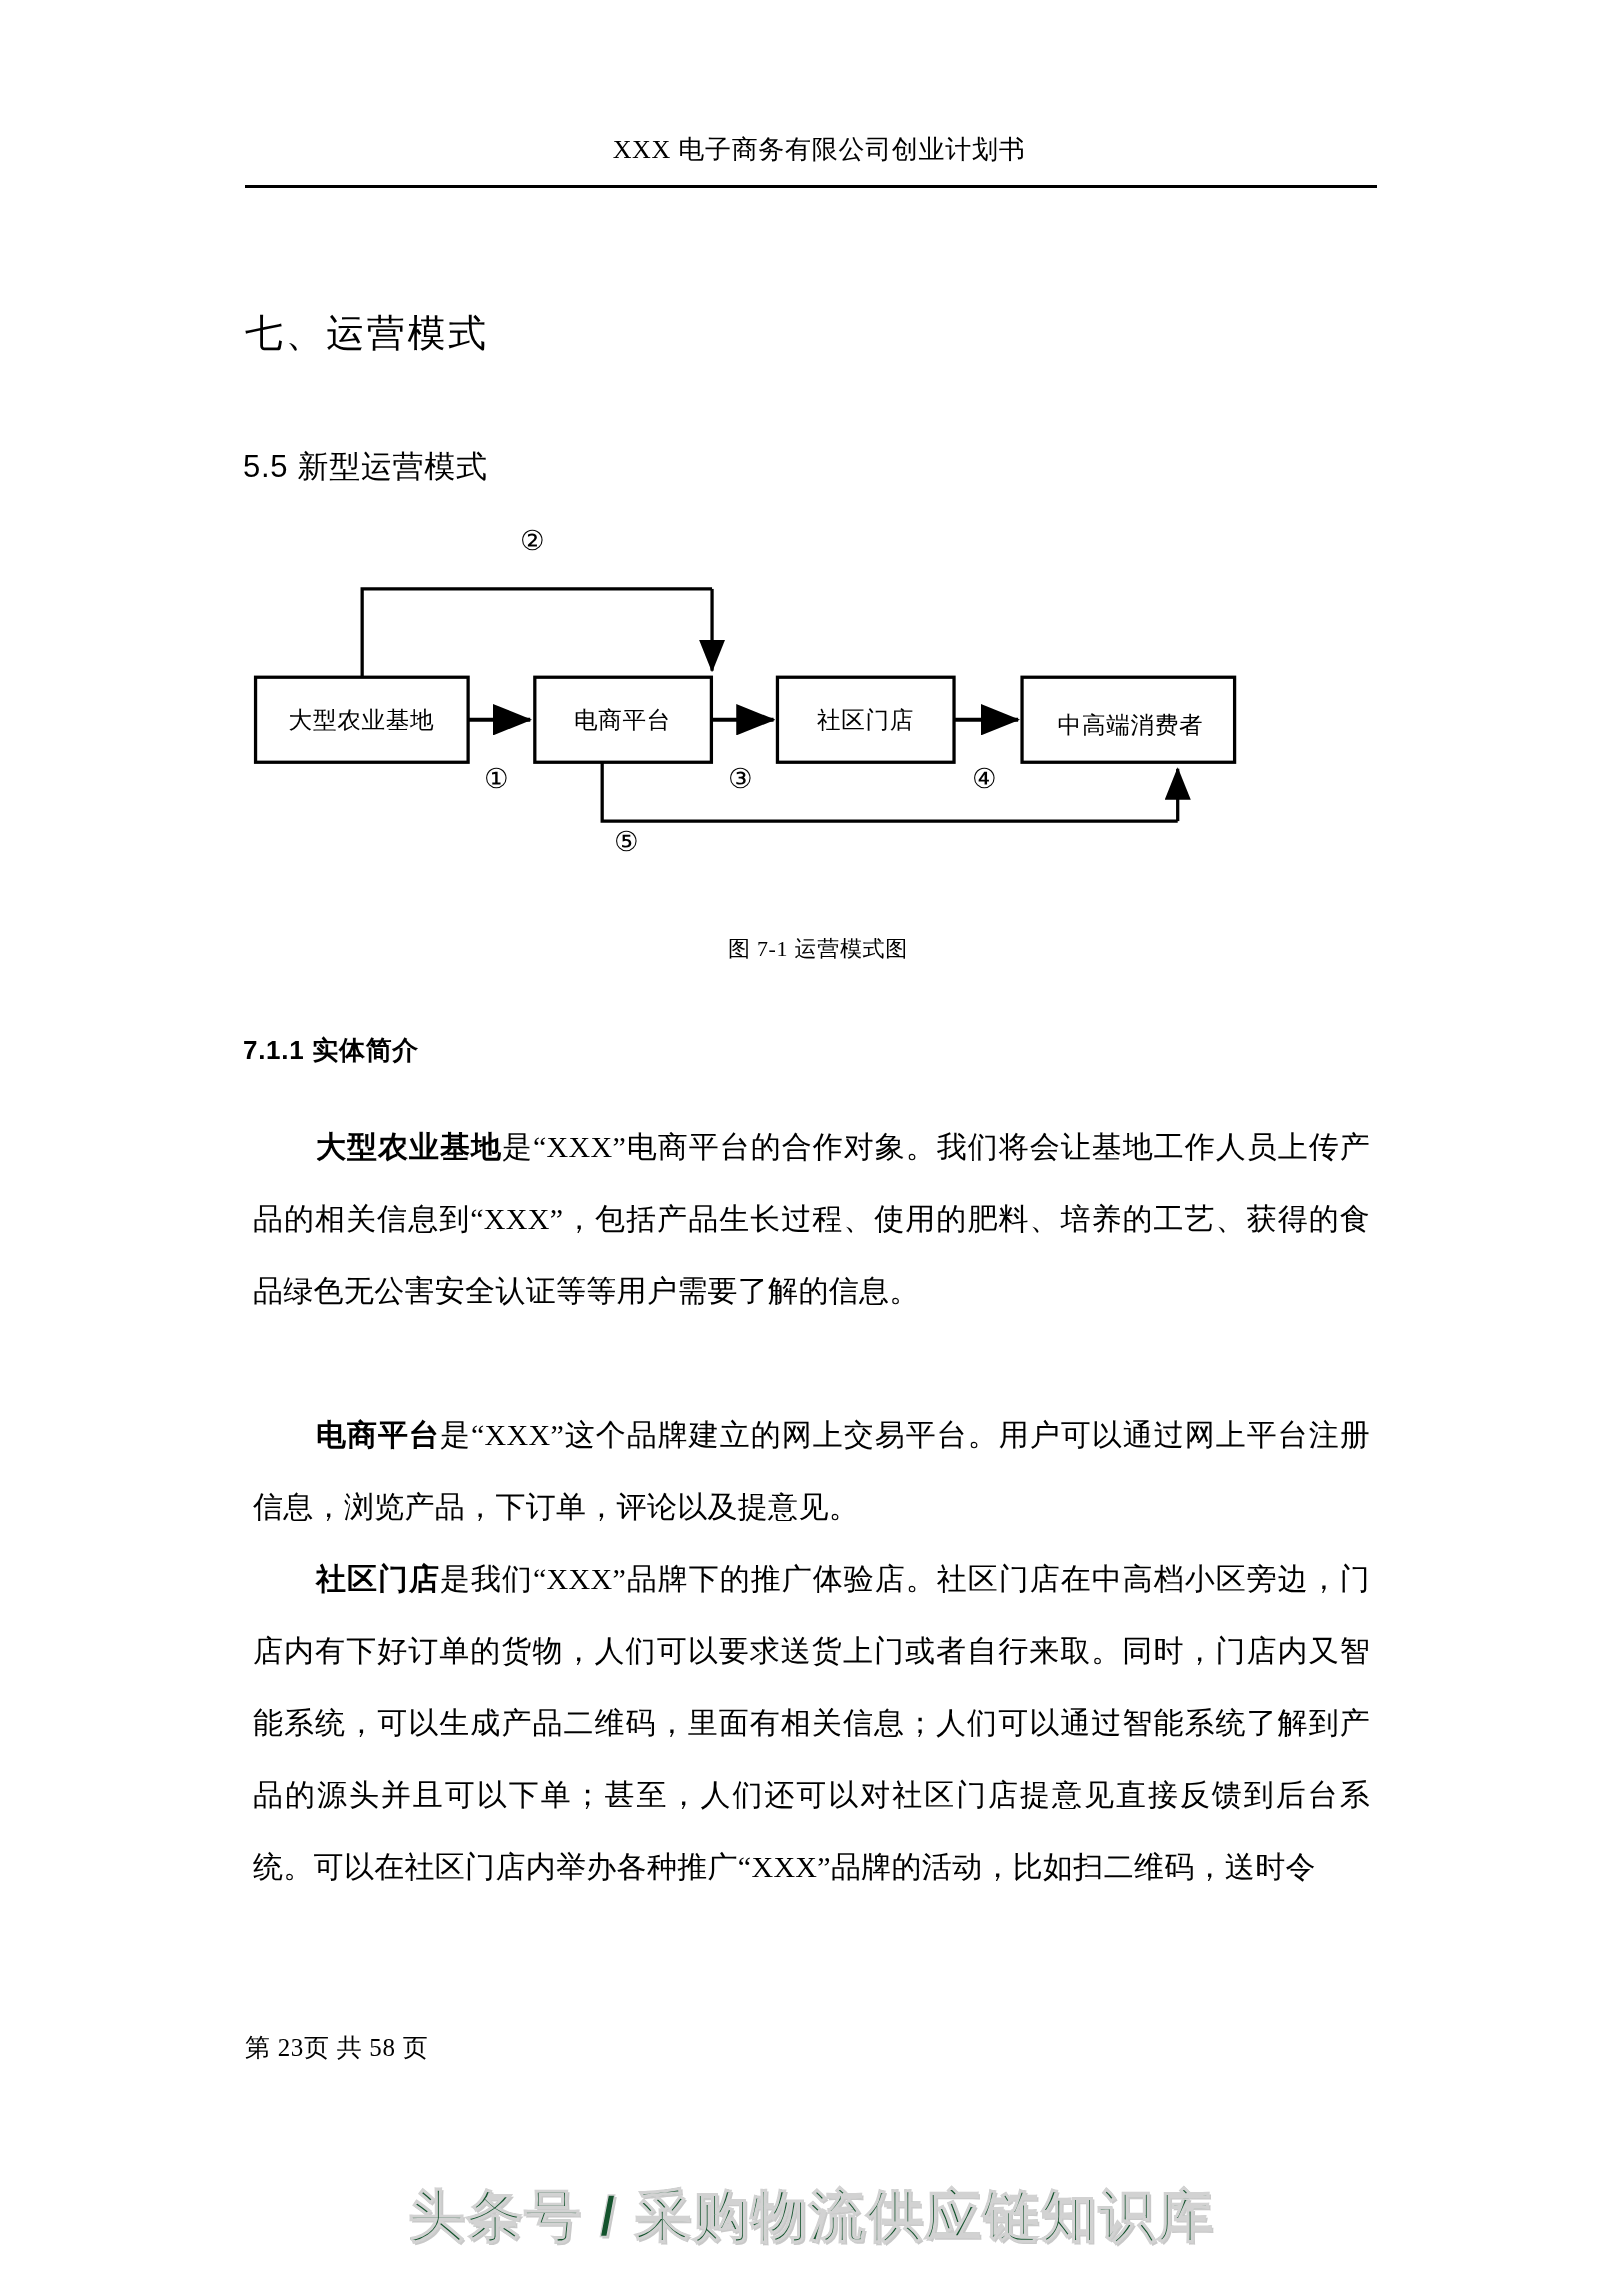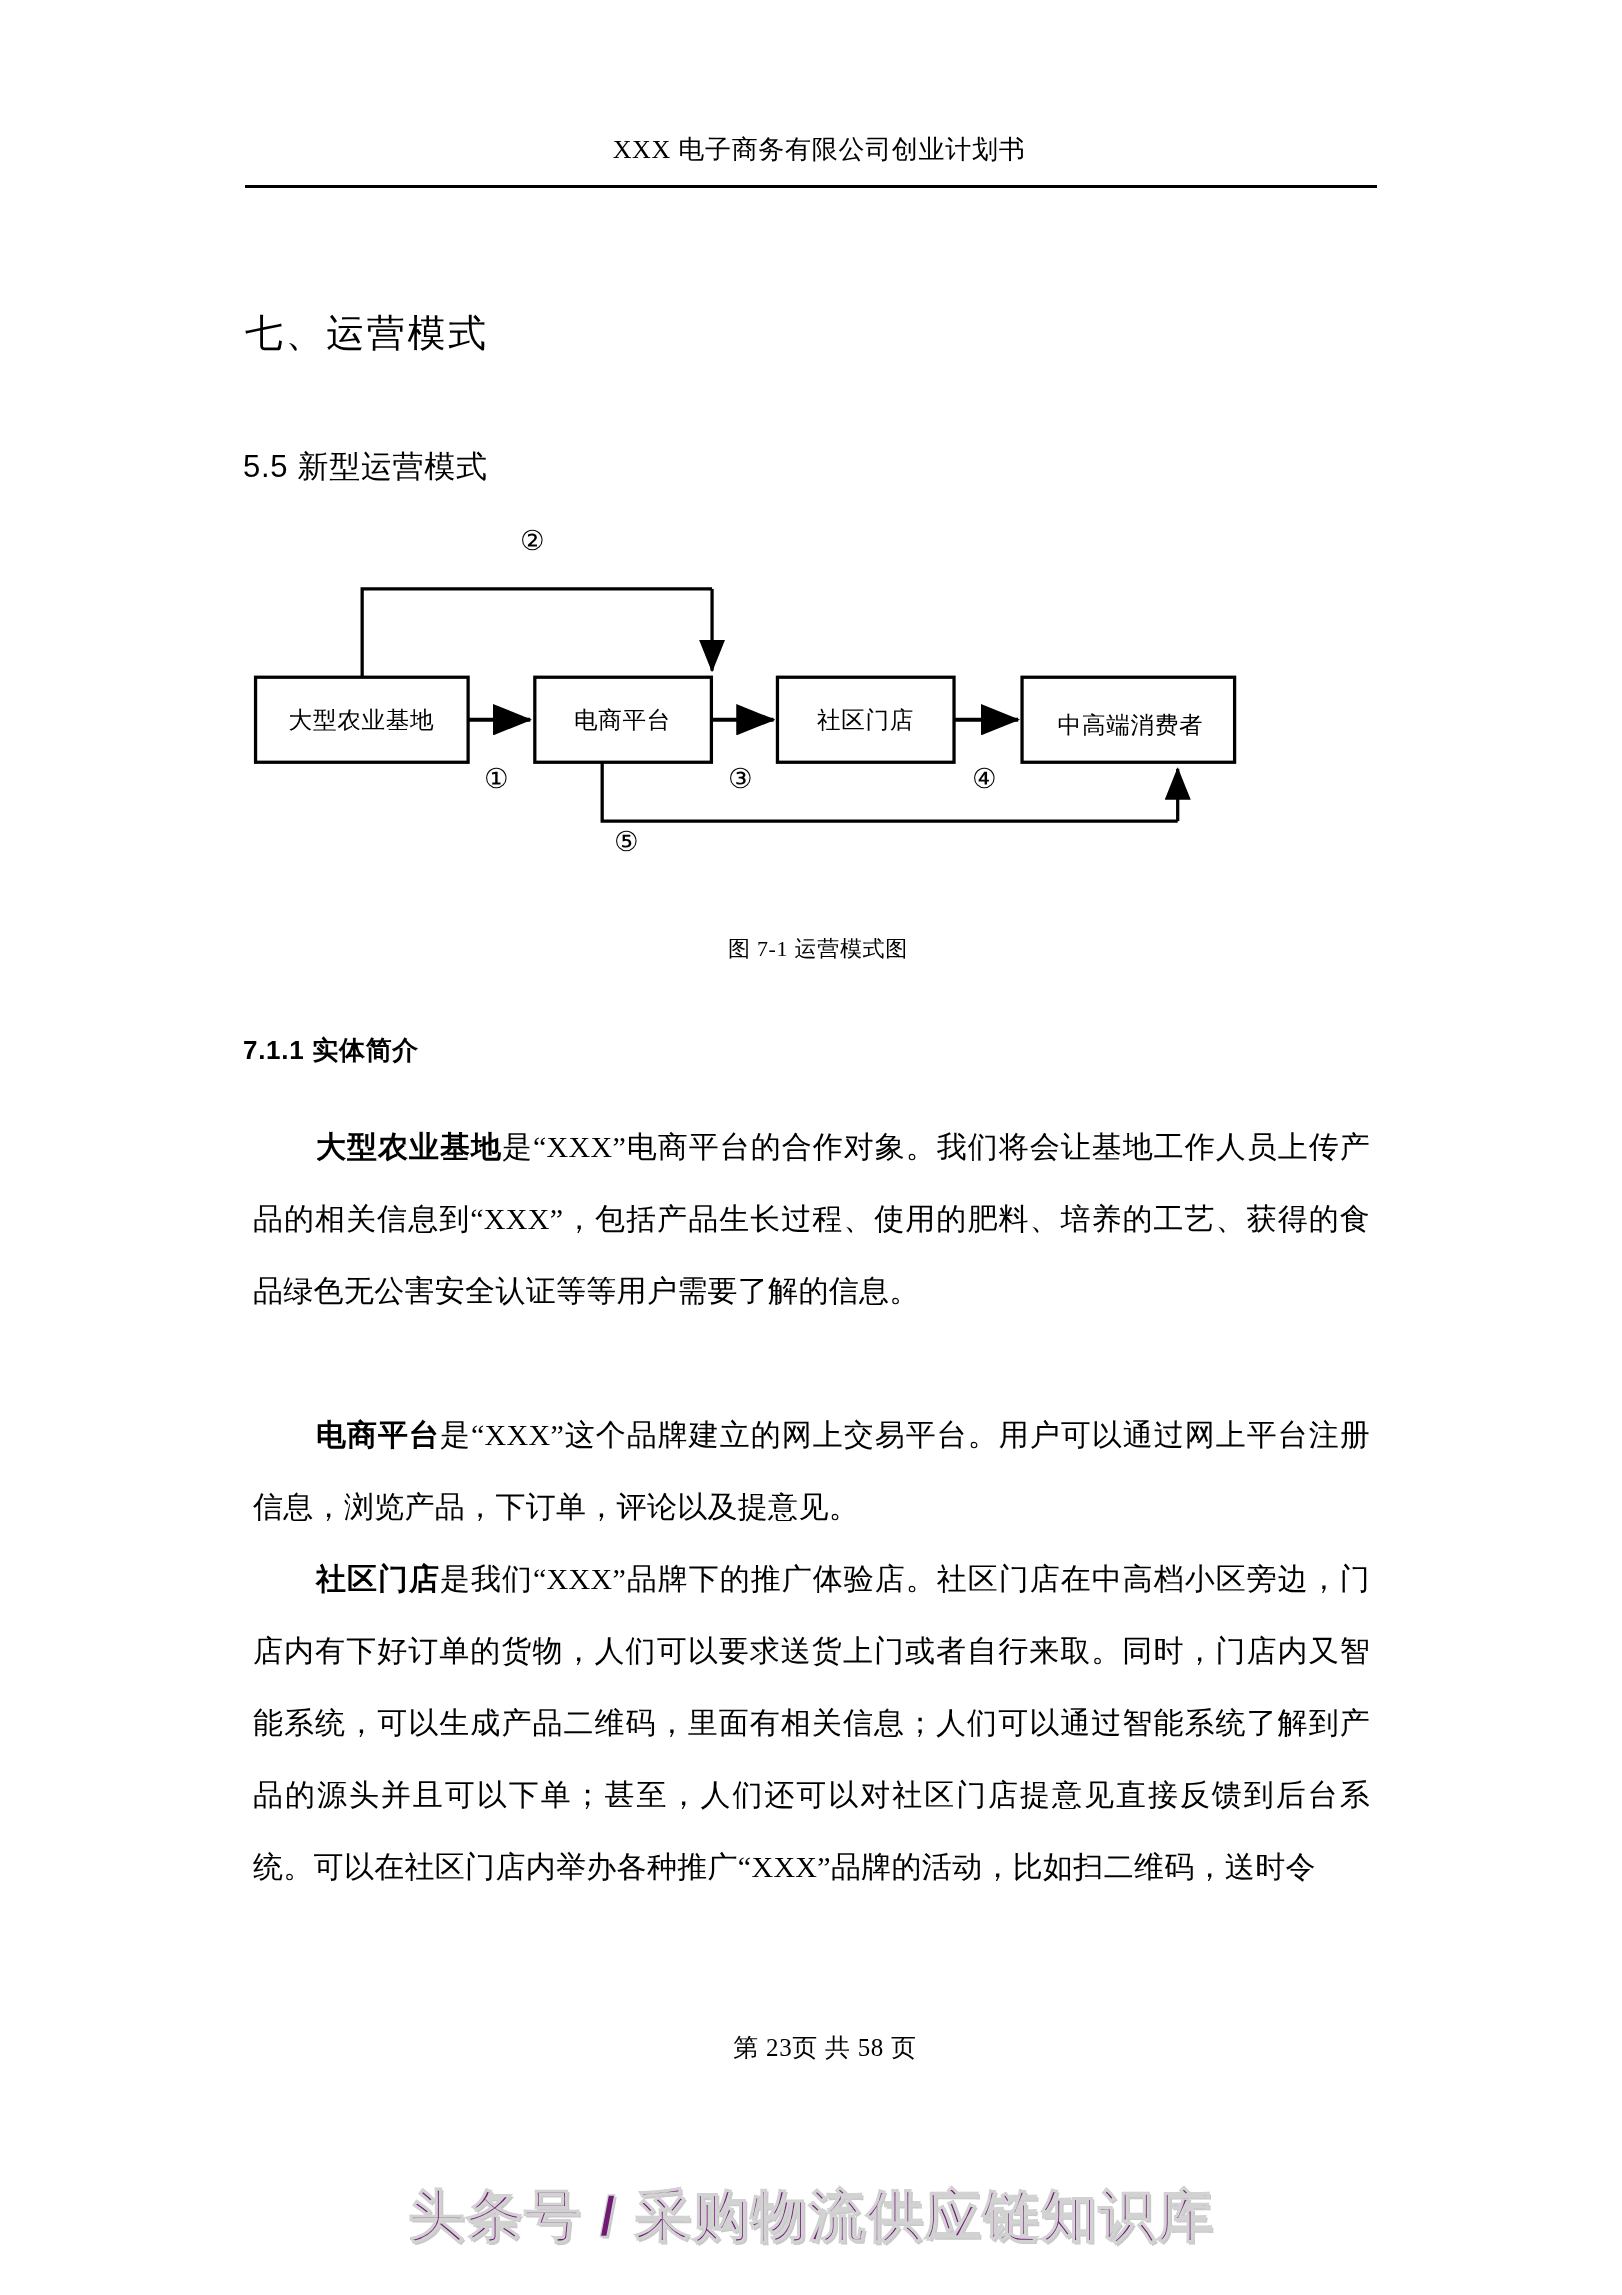--- a/index.html
+++ b/index.html
@@ -122,41 +122,40 @@
   .body-block p { margin: 10px; text-indent: 63px; }
   .body-block .lead { font-weight: 700; }
 
   #para-1 { top: 1101px; }
   #para-2 { top: 1389px; }
   #para-3 { top: 1533px; }
 
   
   .page-footer {
     position: absolute;
-    left: 259px;
+    left: 245px;
     top: 2031px;
     width: 1132px;
-    text-align: center;
     font-family: "Liberation Serif", "DejaVu Serif", serif;
     font-size: 25px;
     letter-spacing: 0.7px;
   }
 
   
   .watermark {
     position: absolute;
     left: 0;
     top: 2179px;
     width: 1623px;
     text-align: center;
     font-family: "Liberation Sans", "DejaVu Sans", sans-serif;
     font-size: 56px;
     font-weight: 700;
     letter-spacing: 2px;
-    color: #701a75;
+    color: #14532d;
     -webkit-text-stroke: 1.3px #d2d2d2;
     text-shadow: 2px 2px 0 #c9c9c9;
     white-space: nowrap;
   }
 </style>
 </head>
 <body>
 
 <div class="page">
 

